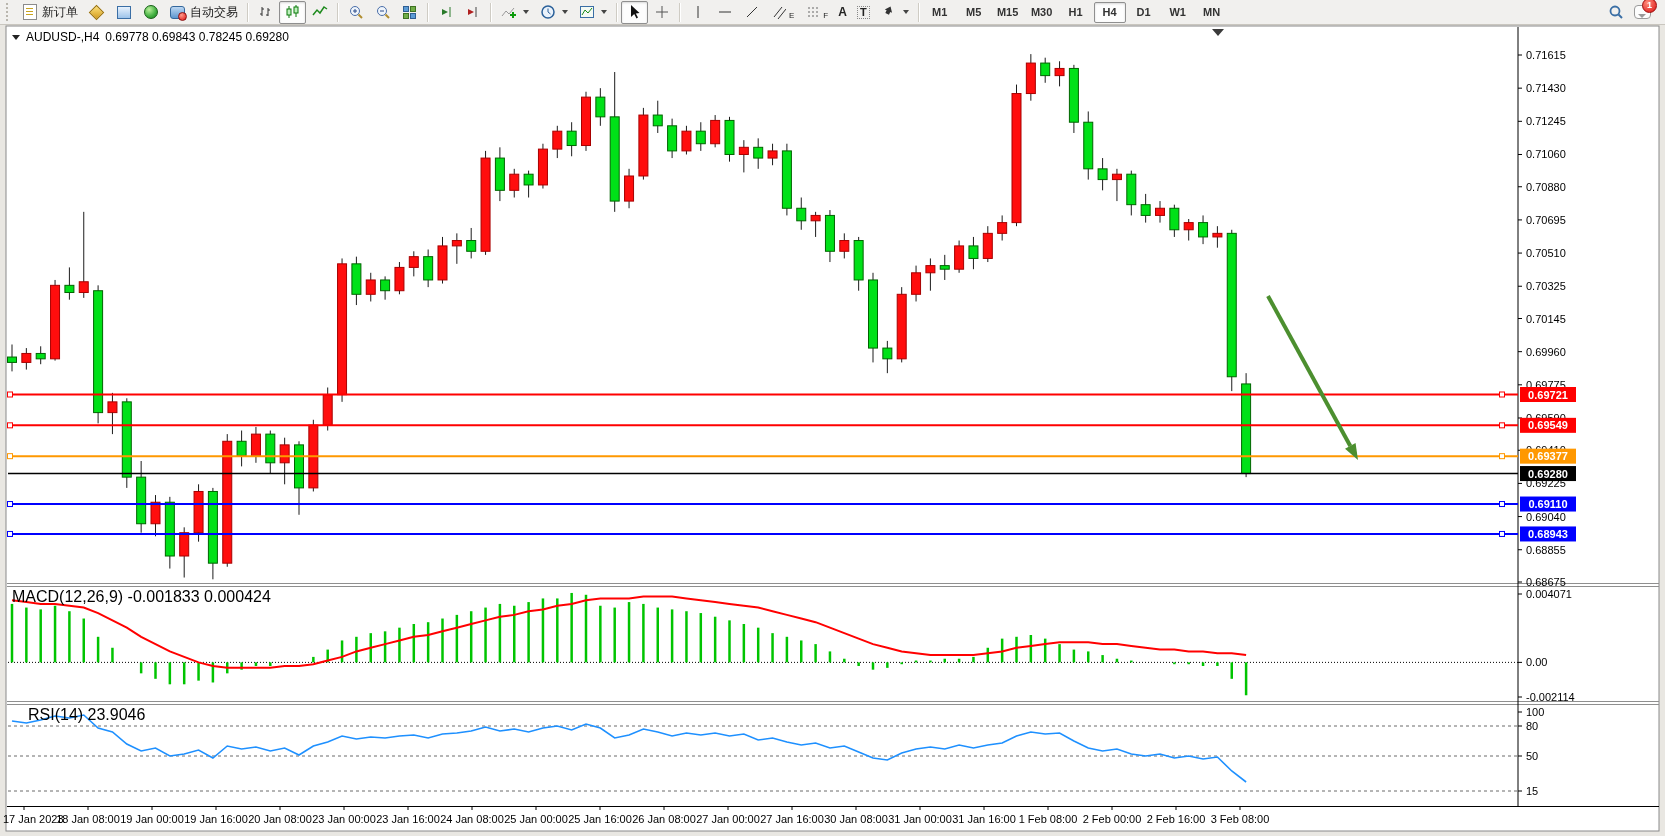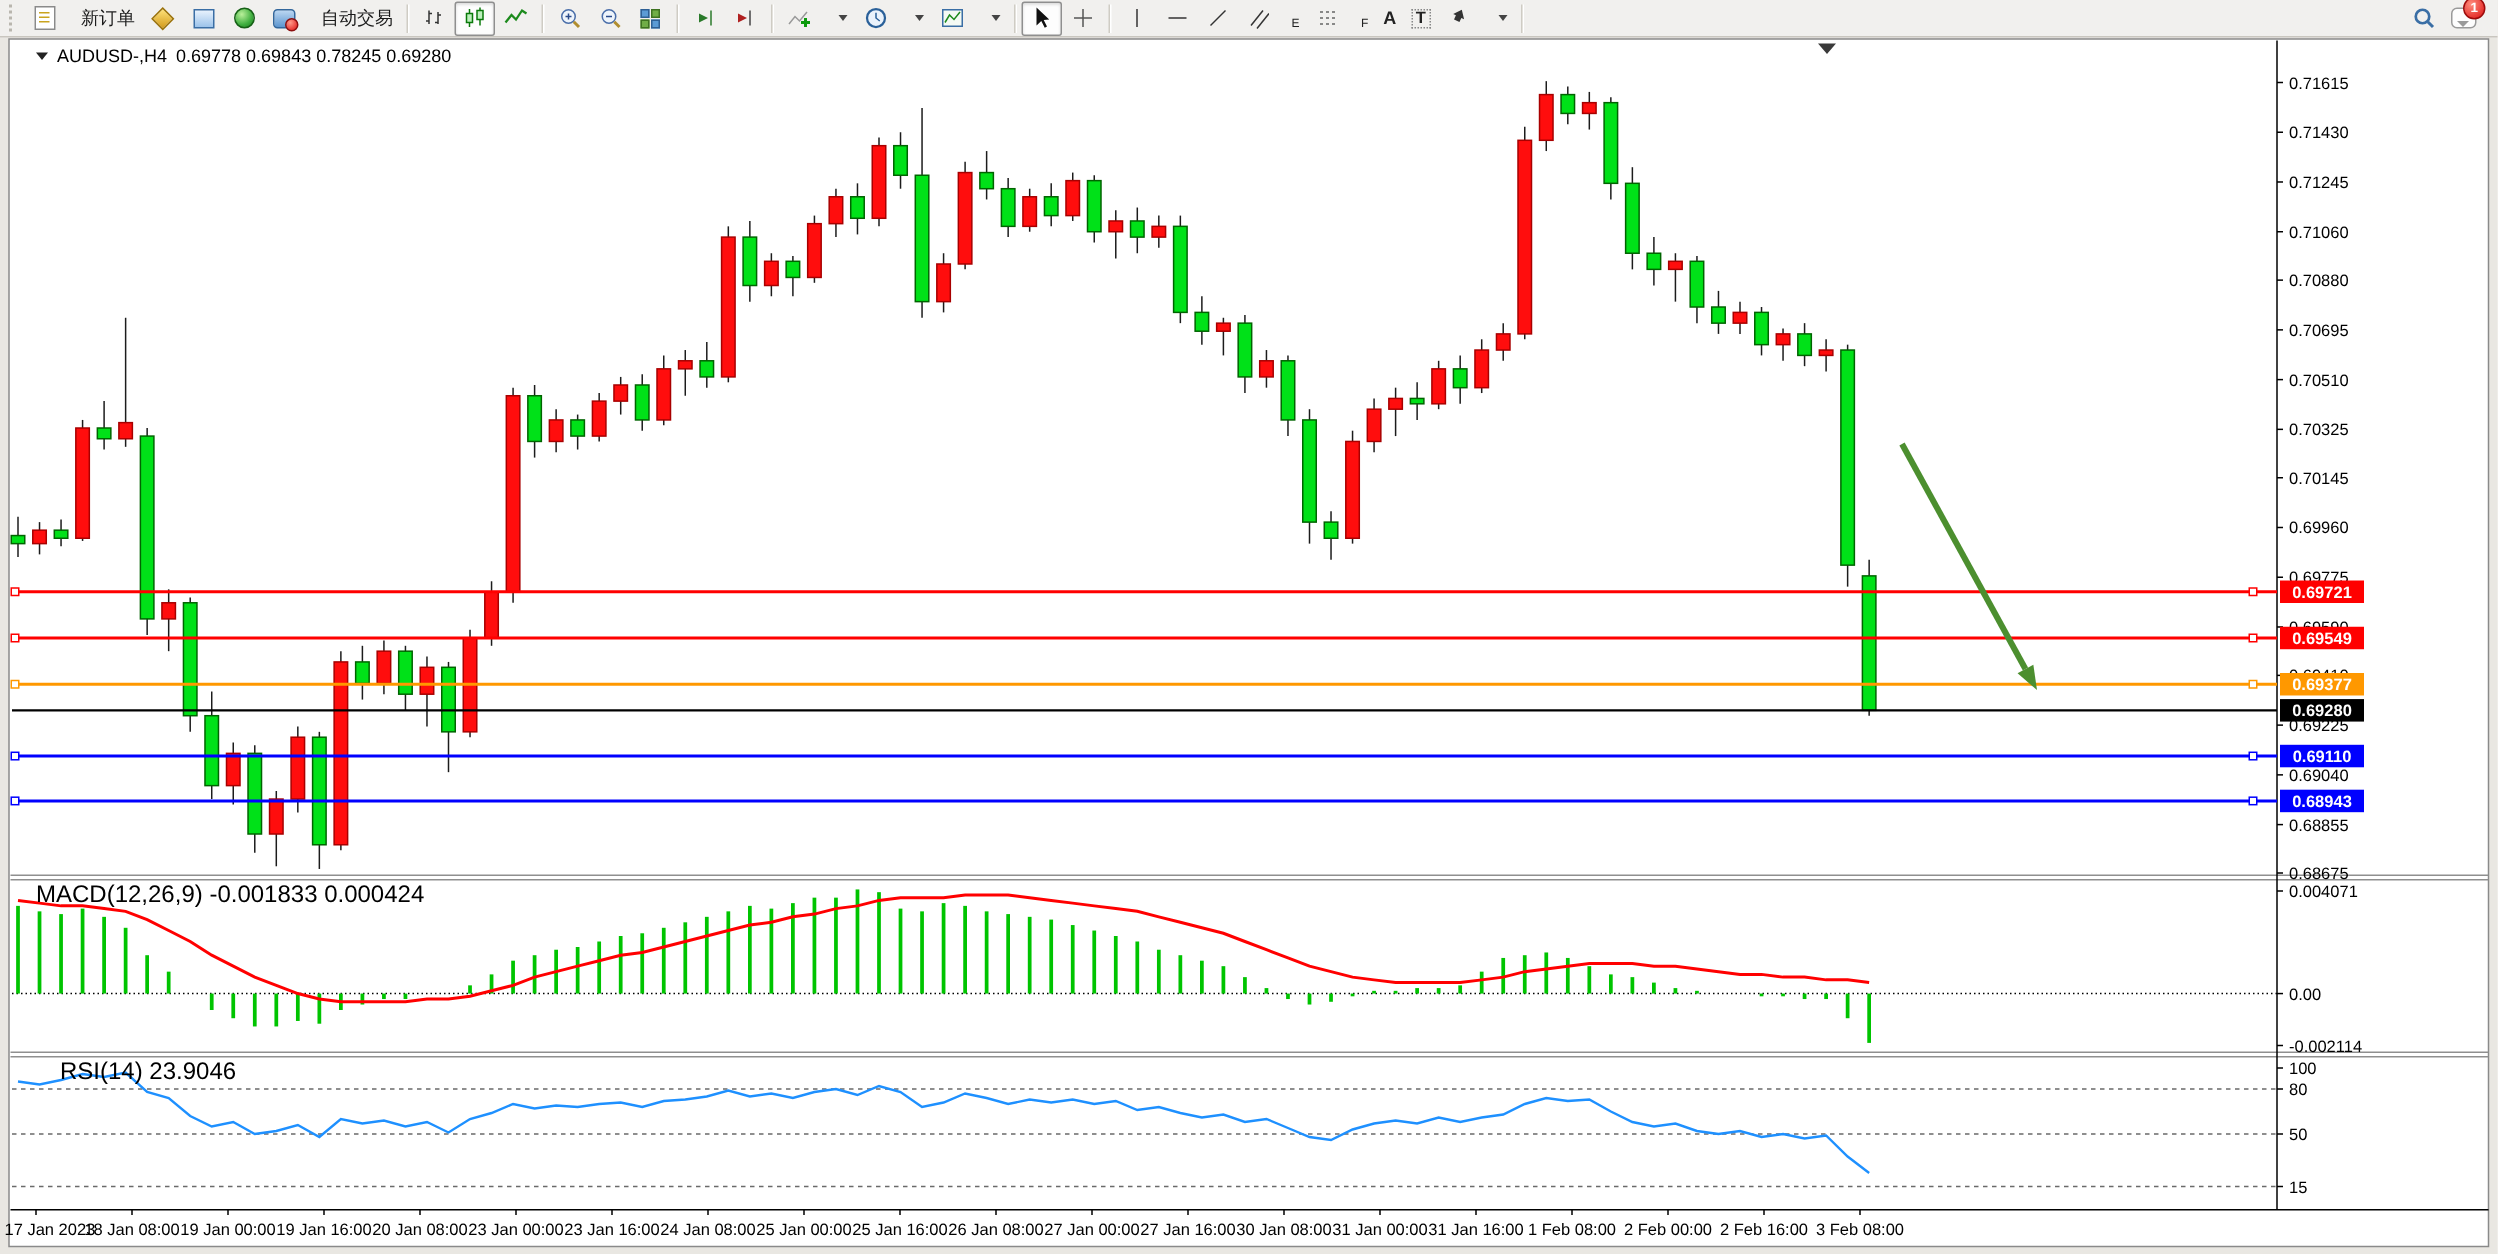--- a/index.html
+++ b/index.html
@@ -2,21 +2,21 @@
 <html><head>
 <meta charset="utf-8">
 <style>
   html,body{margin:0;padding:0;width:1665px;height:836px;overflow:hidden;background:#e9e7e2;
     font-family:"Liberation Sans",sans-serif;-webkit-font-smoothing:antialiased;}
   
   .toolbar{position:absolute;left:0;top:0;width:1665px;height:25px;background:#f1f0ee;
     border-bottom:1px solid #c9c6bf;display:flex;align-items:center;padding:0 3px;box-sizing:border-box;z-index:30;}
   .tb-grip{width:5px;height:18px;border-left:2px dotted #b9b6ae;margin:0 3px;}
   .tb-sep{width:1px;height:19px;background:#cfccc4;box-shadow:1px 0 0 #fff;margin:0 4px;}
-  .tb-btn{height:21px;display:flex;align-items:center;gap:16px;padding:0 4px;border:1px solid transparent;
+  .tb-btn{height:21px;display:flex;align-items:center;gap:4px;padding:0 4px;border:1px solid transparent;
     border-radius:2px;font-size:12px;color:#1a1a1a;cursor:default;white-space:nowrap;}
   .tb-btn.pressed{border:1px solid #8f8f8f;background:#fdfdfd;box-shadow:inset 0 1px 2px #d8d8d8;}
   .tf{height:19px;min-width:24px;display:flex;align-items:center;justify-content:center;
     font-size:11px;font-weight:bold;color:#333;padding:0 3px;border:1px solid transparent;border-radius:2px;margin:0 1px;}
   .tf.pressed{border:1px solid #8f8f8f;background:#fdfdfd;box-shadow:inset 0 1px 2px #d8d8d8;}
   .caret{width:0;height:0;border-left:3px solid transparent;border-right:3px solid transparent;
     border-top:4px solid #444;margin-left:2px;}
   .icon16{width:17px;height:17px;display:inline-flex;align-items:center;justify-content:center;position:relative;}
   .diamond{width:9px;height:9px;background:linear-gradient(135deg,#ffe27a,#d29a1a);transform:rotate(45deg);
     border:1px solid #9a7108;}
@@ -37,21 +37,21 @@
   .chatbub:after{content:"";position:absolute;left:3px;bottom:-4px;border:4px solid transparent;border-top-color:#9a9a9a;}
   .notif-badge{position:absolute;right:-6px;top:-6px;min-width:13px;height:13px;border-radius:50%;
     background:radial-gradient(circle at 35% 30%,#ff8d7d,#dc1010);color:#fff;font-size:9px;font-weight:bold;
     display:flex;align-items:center;justify-content:center;border:1px solid #9c0b0b;}
   .glyphA{font-size:12px;font-weight:bold;color:#222;}
   .glyphT{font-size:11px;font-weight:bold;color:#222;border:1px dotted #888;padding:0 2px;line-height:11px;}
   .sub{font-size:8px;color:#222;margin-left:-2px;margin-top:6px;}
   .spacer{flex:1;}
   
   #cv{position:absolute;left:0;top:0;z-index:10;}
-  .overlay{position:absolute;z-index:20;color:#000;margin-left:12px;}
+  .overlay{position:absolute;z-index:20;color:#000;}
   .chart-title{left:12px;top:30px;font-size:12px;display:flex;align-items:center;gap:6px;}
   .winmenu{width:0;height:0;border-left:4px solid transparent;border-right:4px solid transparent;border-top:5px solid #222;}
   .ind-label{font-size:16px;}
   svg text{font-family:"Liberation Sans",sans-serif;}
 </style>
 </head>
 <body>
 
 <div class="toolbar">
   <div class="tb-grip"></div>
@@ -260,20 +260,31 @@
     <span class="icon16">
       <svg width="16" height="16">
           <polygon points="8,2 12,7 10,7 10,10 6,10 6,7 4,7" fill="#333" transform="rotate(25 8 8)"></polygon>
         </svg>
     </span>
       <span class="caret"></span>
   </div>
 
   <div class="tb-sep"></div>
 
+  <div id="tf-group" style="display:flex;align-items:center;">
+      <div class="tf">M1</div>
+      <div class="tf">M5</div>
+      <div class="tf">M15</div>
+      <div class="tf">M30</div>
+      <div class="tf">H1</div>
+      <div class="tf pressed">H4</div>
+      <div class="tf">D1</div>
+      <div class="tf">W1</div>
+      <div class="tf">MN</div>
+    </div>
 
   <div class="spacer"></div>
 
   <div class="tb-btn">
     <span class="icon16">
       <svg width="16" height="16">
           <circle cx="7" cy="7" r="4.5" fill="none" stroke="#3a6ea5" stroke-width="1.8"></circle>
           <line x1="10.5" y1="10.5" x2="14" y2="14" stroke="#3a6ea5" stroke-width="2"></line>
         </svg>
     </span>

